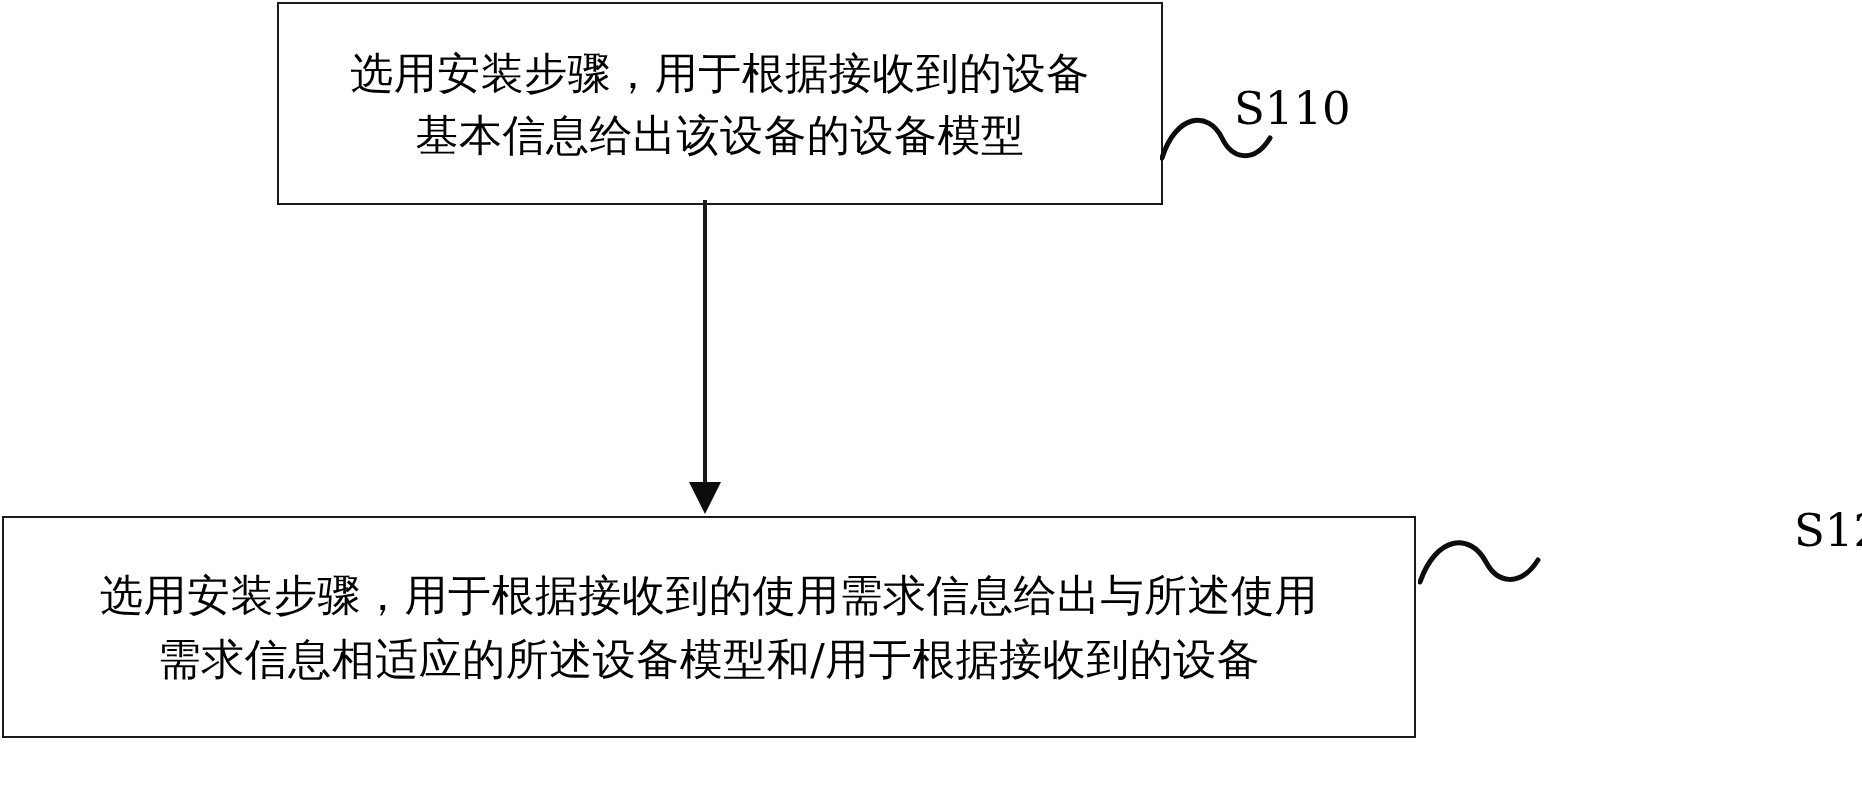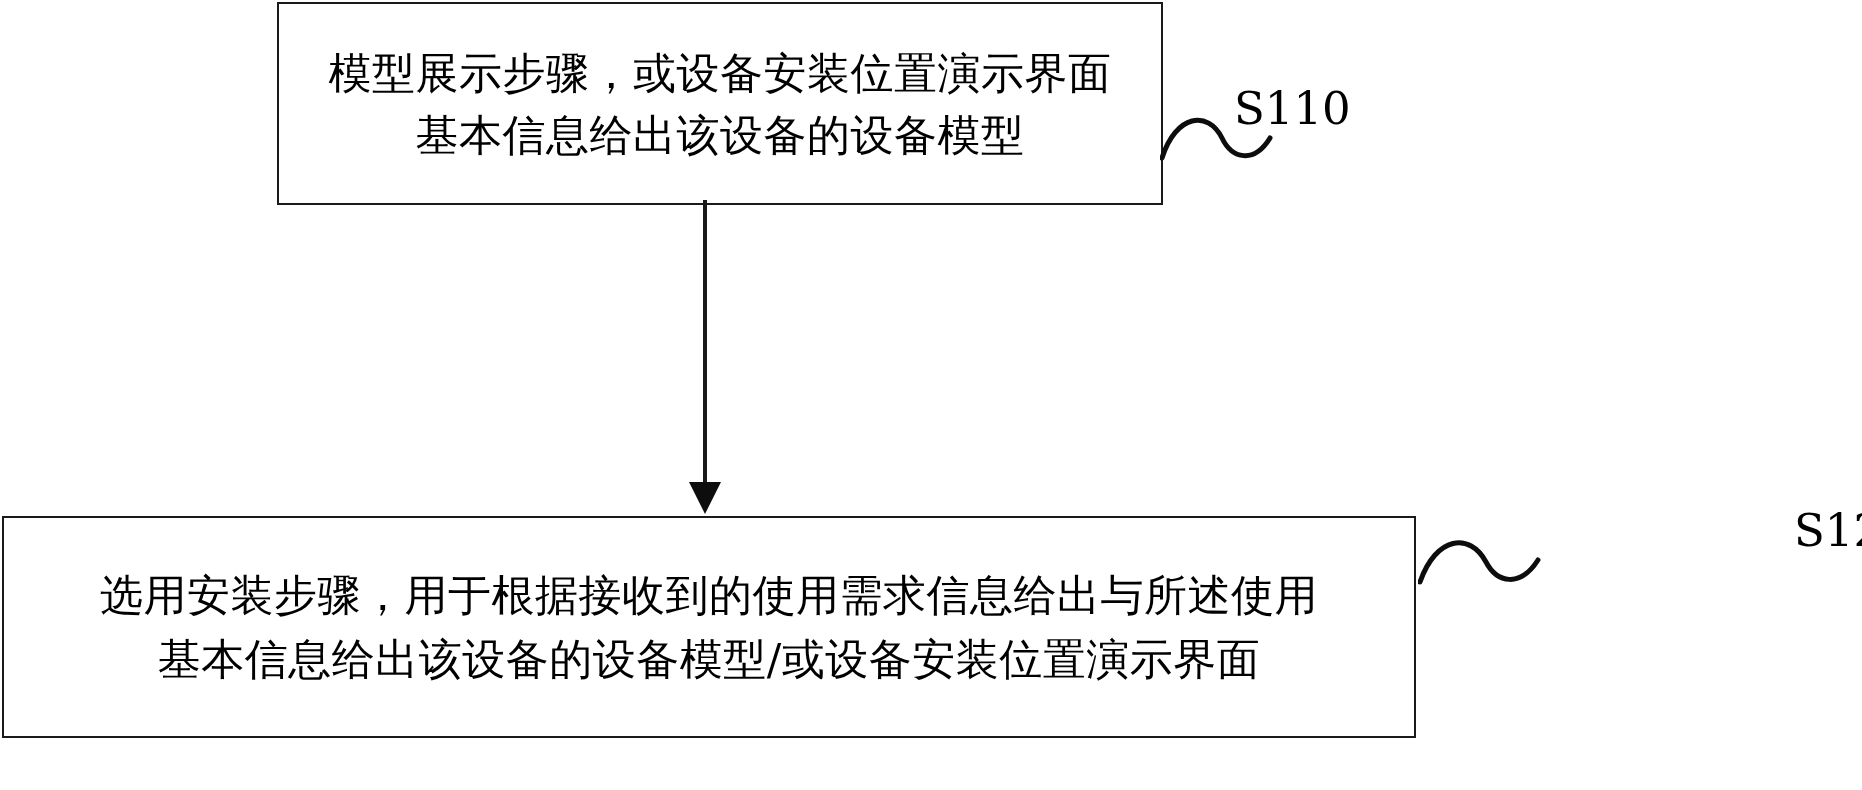--- a/index.html
+++ b/index.html
@@ -88,38 +88,38 @@
   }
   #leader-s110 { left: 1160px; top: 108px; width: 115px; height: 60px; }
   #leader-s120 { left: 1418px; top: 530px; width: 125px; height: 62px; }
 </style>
 </head>
 <body>
 
 <div id="canvas">
 
   <div class="flow-box" id="box-s110">
-    <div class="flow-box-text">模型展示步骤，或设备安装位置演示界面
+    <div class="flow-box-text">选用安装步骤，用于根据接收到的设备
 基本信息给出该设备的设备模型</div>
   </div>
 
   <svg class="leader" id="leader-s110" viewBox="0 0 115 60" preserveAspectRatio="none">
     <path d="M 2 50 C 16 6, 48 2, 62 30 C 72 51, 94 56, 110 30" fill="none" stroke="#0d0d0d" stroke-width="5" stroke-linecap="round"></path>
   </svg>
 
   <div class="step-ref" id="label-s110">S110</div>
 
   <svg id="connector-arrow" viewBox="0 0 90 320" preserveAspectRatio="none">
     <line x1="45" y1="0" x2="45" y2="288" stroke="#1a1a1a" stroke-width="4"></line>
     <polygon points="45,314 29,282 61,282" fill="#0d0d0d"></polygon>
   </svg>
 
   <div class="flow-box" id="box-s120">
     <div class="flow-box-text">选用安装步骤，用于根据接收到的使用需求信息给出与所述使用
-基本信息给出该设备的设备模型/或设备安装位置演示界面</div>
+需求信息相适应的所述设备模型和/用于根据接收到的设备</div>
   </div>
 
   <svg class="leader" id="leader-s120" viewBox="0 0 125 62" preserveAspectRatio="none">
     <path d="M 2 52 C 18 6, 52 2, 68 32 C 79 53, 102 58, 120 30" fill="none" stroke="#0d0d0d" stroke-width="5" stroke-linecap="round"></path>
   </svg>
 
   <div class="step-ref" id="label-s120">S120</div>
 
 </div>
 

